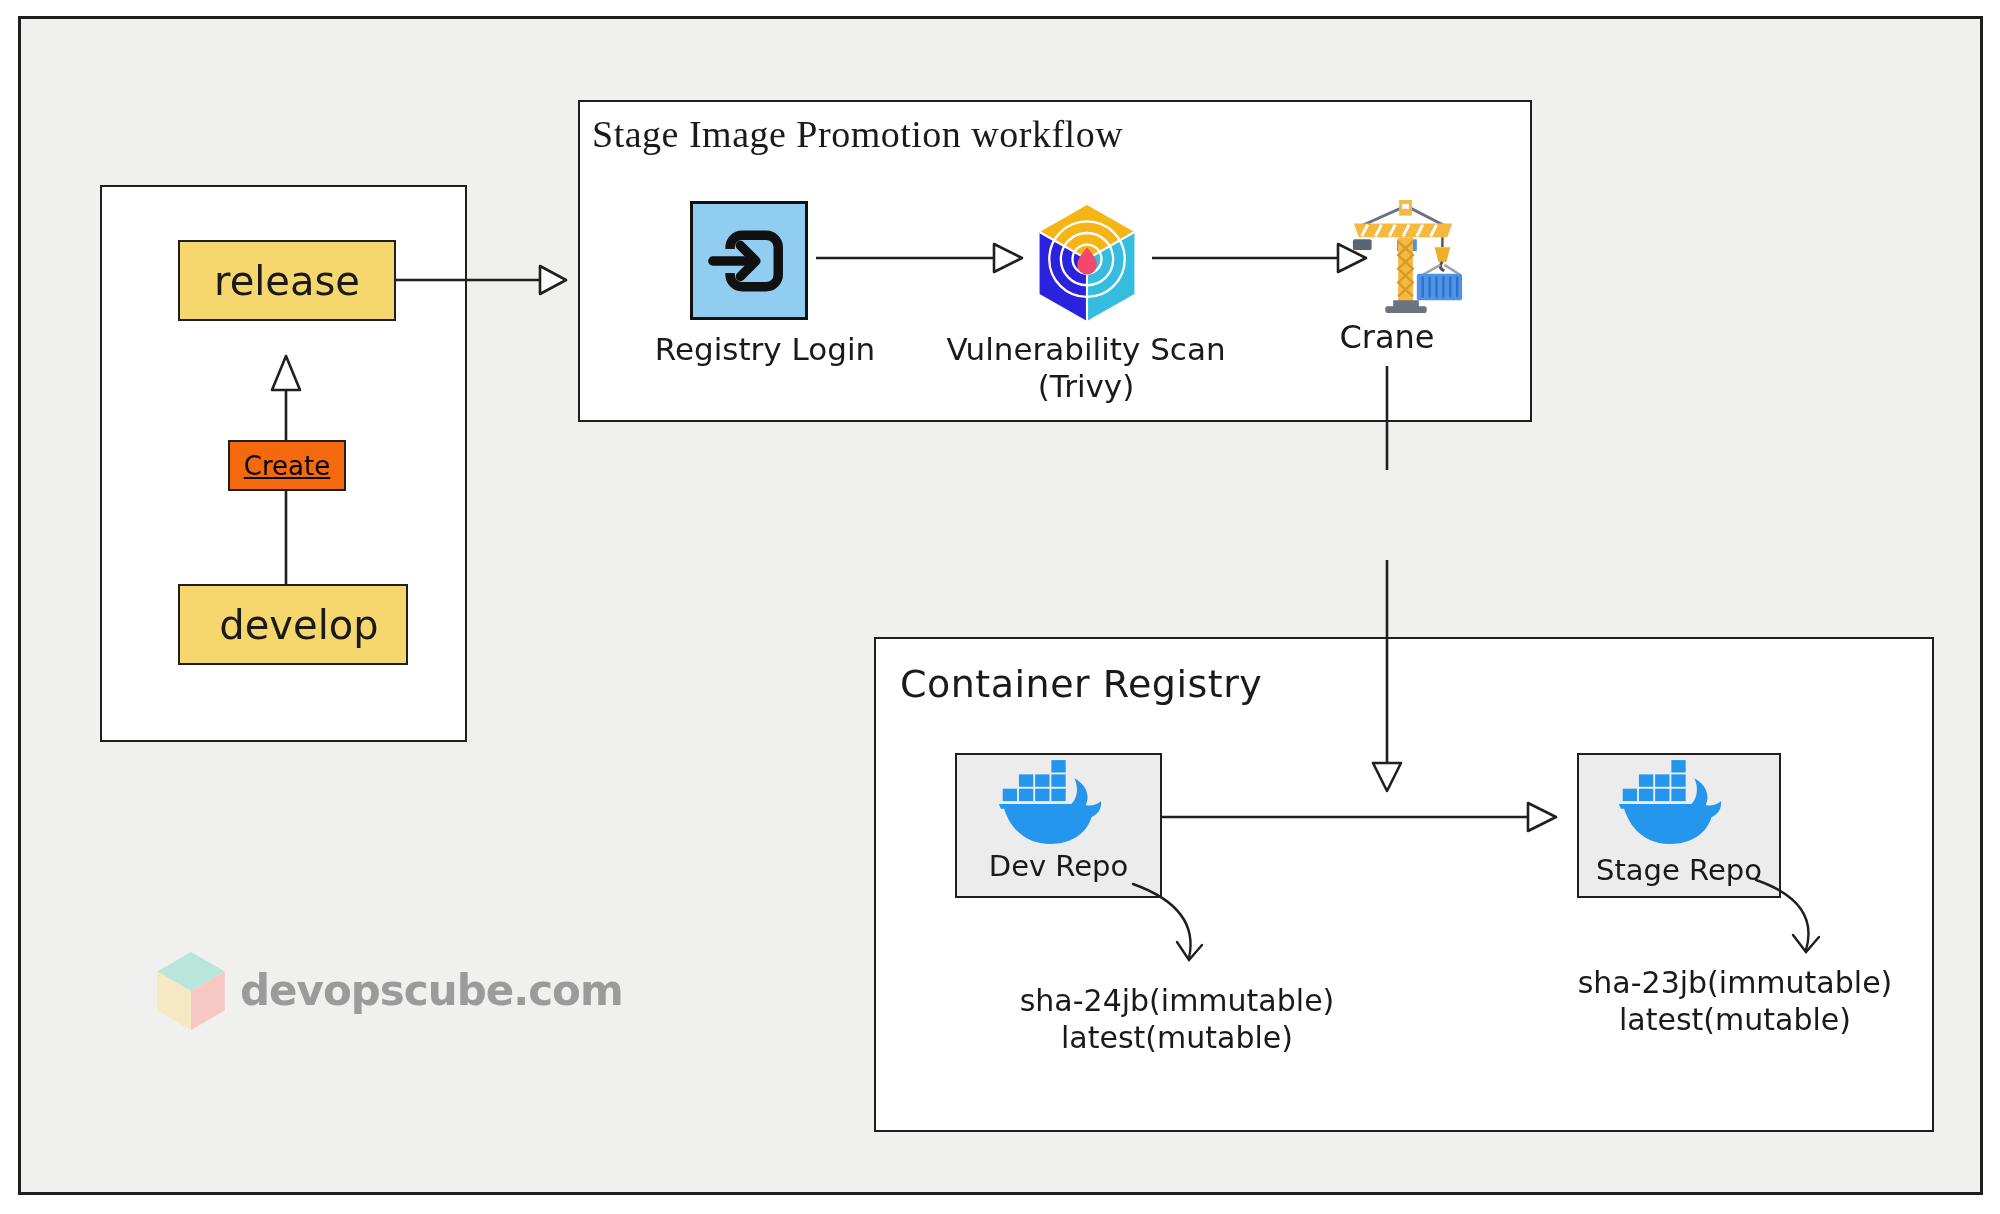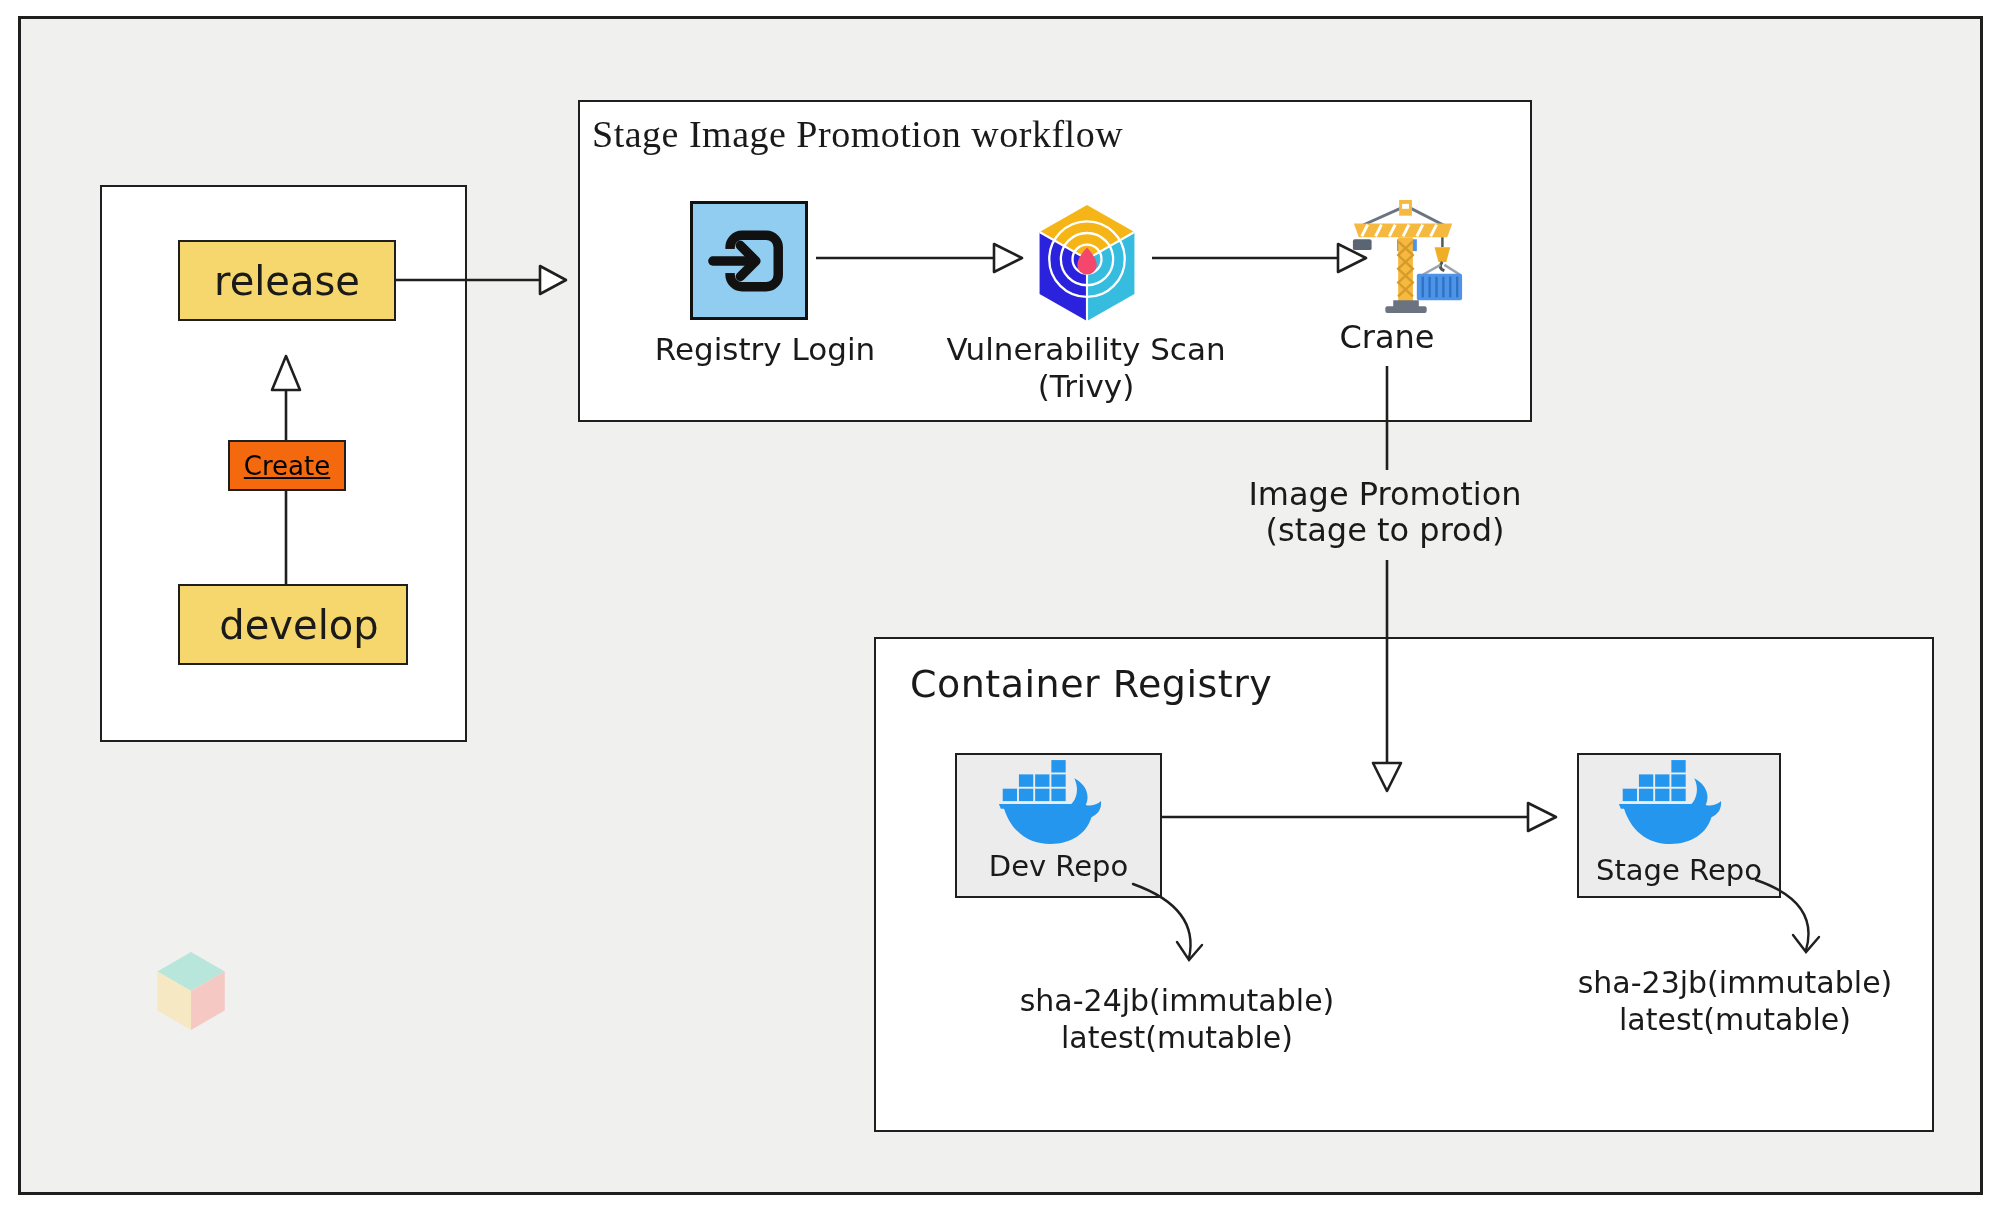--- a/index.html
+++ b/index.html
@@ -123,27 +123,23 @@
           <line x1="83" y1="80" x2="83" y2="101"></line>
         <line x1="90" y1="80" x2="90" y2="101"></line>
           <line x1="97" y1="80" x2="97" y2="101"></line>
         <line x1="104" y1="80" x2="104" y2="101"></line>
           <line x1="111" y1="80" x2="111" y2="101"></line>
       </g>
     </svg>
   </div>
   <div class="lbl" style="left:1287px;top:318px;width:200px;font-size:32px;">Crane</div>
 
-  <div class="lbl" style="left:1185px;top:476px;width:400px;font-size:32px;line-height:36px;">
-    <div>Image Promotion</div>
-    <div>(stage to prod)</div>
-  </div>
 
   <div class="whitebox" style="left:874px;top:637px;width:1056px;height:491px;"></div>
-  <div class="boxtitle" style="left:900px;top:662px;margin-left:10px;">Container Registry</div>
+  <div class="boxtitle" style="left:900px;top:662px;">Container Registry</div>
 
   <div class="repobox" style="left:955px;top:753px;width:203px;height:141px;">
     <svg width="124" height="88" viewBox="0 0 130 92" style="margin-top:4px;">
       <g fill="#2496ed">
         <rect x="57" y="1" width="15" height="13"></rect>
         <rect x="23" y="16" width="15" height="13"></rect>
           <rect x="40" y="16" width="15" height="13"></rect>
           <rect x="57" y="16" width="15" height="13"></rect>
         <rect x="6" y="31" width="15" height="13"></rect>
           <rect x="23" y="31" width="15" height="13"></rect>
@@ -183,20 +179,21 @@
     <div>latest(mutable)</div>
   </div>
 
   <div class="icon-abs" style="left:155px;top:952px;">
     <svg width="72" height="78" viewBox="0 0 90 104">
       <polygon points="45,0 90,26 45,52 0,26" fill="#b9e6da"></polygon>
       <polygon points="0,26 45,52 45,104 0,78" fill="#f6e8c3"></polygon>
       <polygon points="90,26 45,52 45,104 90,78" fill="#f6c8c4"></polygon>
     </svg>
   </div>
+  <div class="brandtext" style="left:240px;top:966px;">devopscube.com</div>
 
   <svg class="overlay">
     <g stroke="#1f1f1f" stroke-width="2.6" fill="none">
 
       <line x1="394" y1="280" x2="540" y2="280"></line>
 
       <line x1="286" y1="584" x2="286" y2="489"></line>
       <line x1="286" y1="440" x2="286" y2="388"></line>
 
       <line x1="816" y1="258" x2="994" y2="258"></line>

